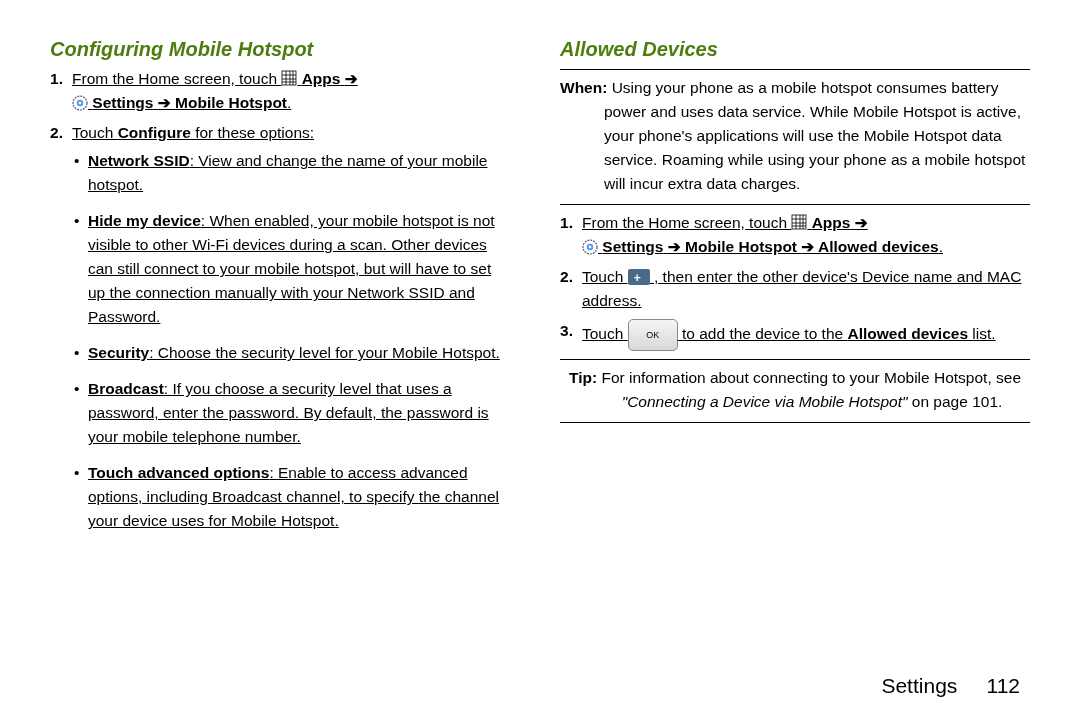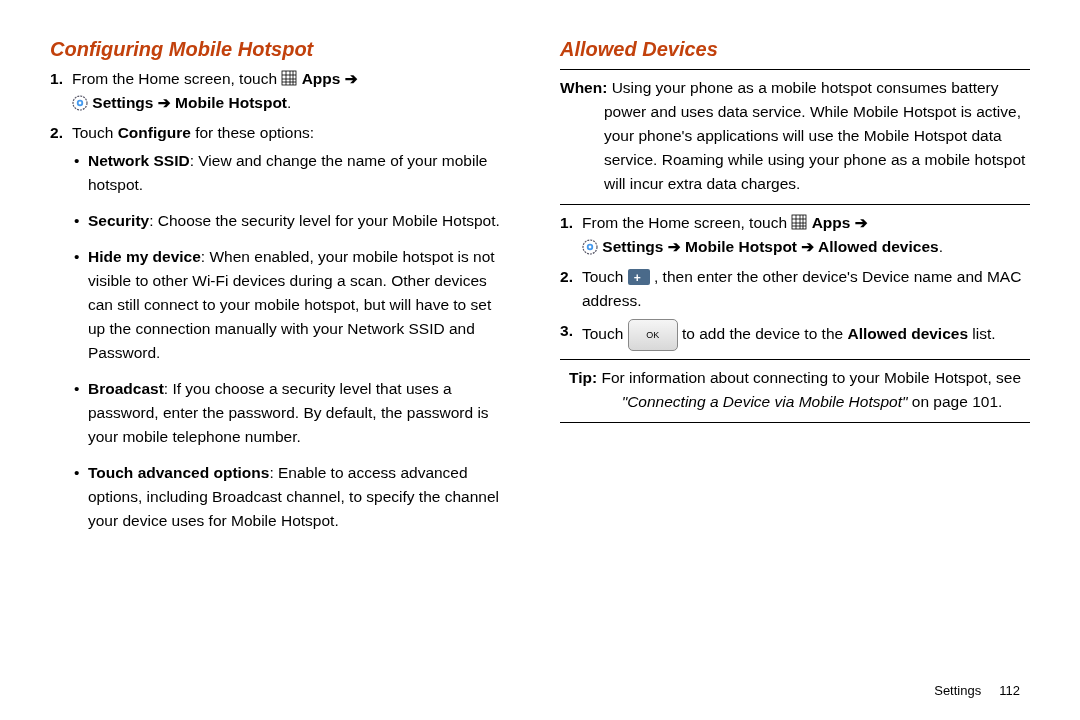--- a/index.html
+++ b/index.html
@@ -21,35 +21,36 @@
     position: relative;
   }
   .col {
     flex: 1;
     min-width: 0;
   }
   .heading {
     font-family: Arial, Helvetica, sans-serif;
     font-weight: 700;
     font-style: italic;
-    color: #c2410c;
+    color: #4d7c0f;
     font-size: 20px;
     margin: 0 0 6px 0;
   }
   ol.steps {
     list-style: none;
     padding: 0 0 0 22px;
     margin: 0;
     counter-reset: step;
   }
   ol.steps > li {
     counter-increment: step;
     position: relative;
     margin-bottom: 6px;
     line-height: 1.55;
+    text-decoration: underline;
   }
   ol.steps > li::before {
     content: counter(step) ".";
     position: absolute;
     left: -22px;
     font-weight: 700;
   }
   ul.bullets {
     list-style: none;
     padding: 0 0 0 16px;
@@ -78,21 +79,21 @@
   .note-block, .tip-block, .intro-block {
     line-height: 1.55;
     padding-left: 2px;
   }
   .note-indent { padding-left: 44px; text-indent: -44px; }
   .tip-indent  { padding-left: 34px; text-indent: -34px; text-align: center; }
   .footer {
     position: absolute;
     bottom: 22px;
     right: 60px;
-    font-size: 13px;
+    font-size: 21px;
   }
   
   .icon-apps {
     display: inline-block;
     width: 16px; height: 16px;
     vertical-align: -2px;
   }
   .icon-gear {
     display: inline-block;
     width: 16px; height: 16px;
@@ -163,22 +164,22 @@
         <span class="bold">Settings</span>
         <span class="bold arrow"> ➔ </span>
         <span class="bold">Mobile Hotspot</span><span>.</span>
       </li>
 
       <li>
         <span>Touch </span><span class="bold">Configure</span><span> for these options:</span>
 
         <ul class="bullets condensed">
           <li><span class="bold">Network SSID</span><span>: View and change the name of your mobile hotspot.</span></li>
+          <li><span class="bold">Hide my device</span><span>: When enabled, your mobile hotspot is not visible to other Wi-Fi devices during a scan. Other devices can still connect to your mobile hotspot, but will have to set up the connection manually with your Network SSID and Password.</span></li>
           <li><span class="bold">Security</span><span>: Choose the security level for your Mobile Hotspot.</span></li>
-          <li><span class="bold">Hide my device</span><span>: When enabled, your mobile hotspot is not visible to other Wi-Fi devices during a scan. Other devices can still connect to your mobile hotspot, but will have to set up the connection manually with your Network SSID and Password.</span></li>
           <li><span class="bold">Broadcast</span><span>: If you choose a security level that uses a password, enter the password. By default, the password is your mobile telephone number.</span></li>
           <li><span class="bold">Touch advanced options</span><span>: Enable to access advanced options, including Broadcast channel, to specify the channel your device uses for Mobile Hotspot.</span></li>
         </ul>
       </li>
     </ol>
   </div>
 
   <div class="col">
     <div class="heading">Allowed Devices</div>
 

